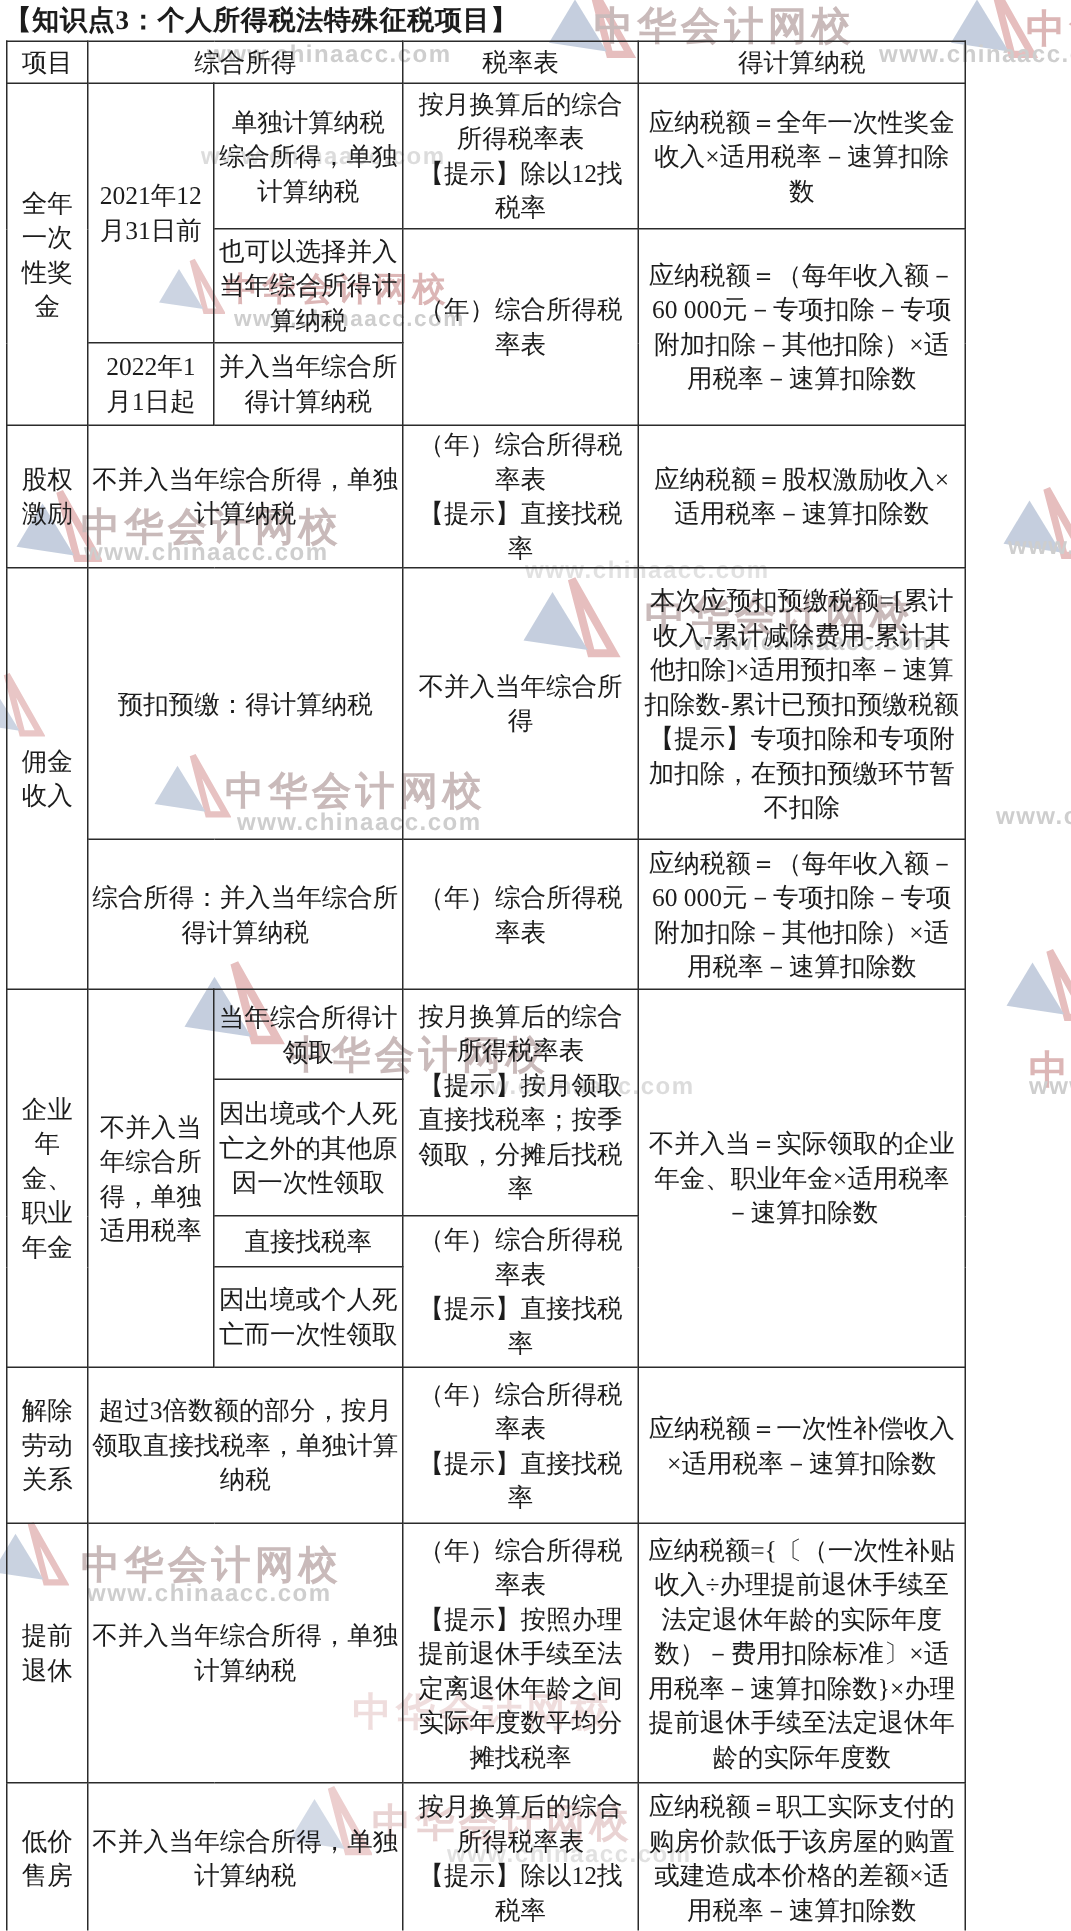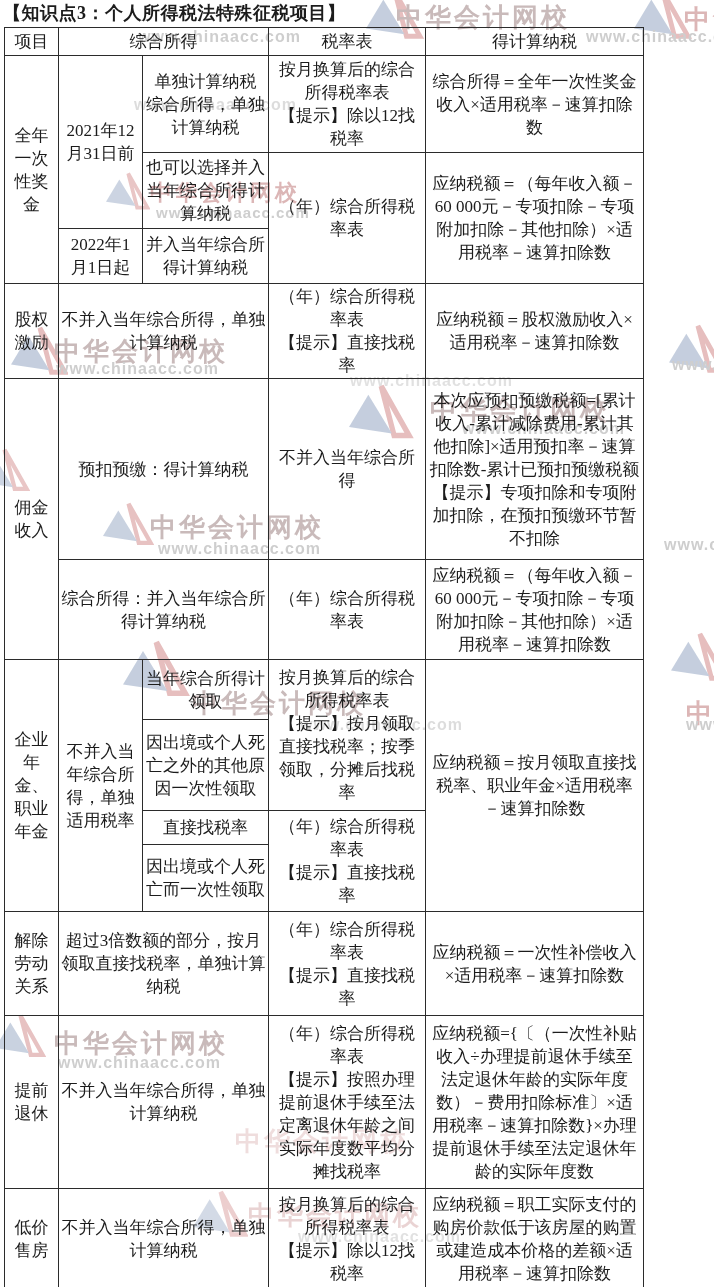--- a/index.html
+++ b/index.html
@@ -169,21 +169,21 @@
 一次
 性奖
 金</td>
       <td rowspan="2">2021年12
 月31日前</td>
       <td>单独计算纳税
 综合所得，单独
 计算纳税</td>
       <td>按月换算后的综合所得税率表
 【提示】除以12找税率</td>
-      <td>综合所得＝全年一次性奖金收入×适用税率－速算扣除数</td>
+      <td>应纳税额＝全年一次性奖金收入×适用税率－速算扣除数</td>
     </tr>
     <tr style="height:76px">
       <td>也可以选择并入
 当年综合所得计
 算纳税</td>
       <td rowspan="2">（年）综合所得税率表</td>
       <td rowspan="2">应纳税额＝（每年收入额－60 000元－专项扣除－专项附加扣除－其他扣除）×适用税率－速算扣除数</td>
     </tr>
     <tr style="height:55px">
       <td>2022年1
@@ -222,21 +222,21 @@
 职业
 年金</td>
       <td rowspan="4">不并入当
 年综合所
 得，单独
 适用税率</td>
       <td>当年综合所得计
 领取</td>
       <td rowspan="2">按月换算后的综合所得税率表
 【提示】按月领取直接找税率；按季领取，分摊后找税率</td>
-      <td rowspan="4">应纳税额＝按月领取直接找税率、职业年金×适用税率－速算扣除数</td>
+      <td rowspan="4">不并入当＝实际领取的企业年金、职业年金×适用税率－速算扣除数</td>
     </tr>
     <tr style="height:91px">
       <td>因出境或个人死
 亡之外的其他原
 因一次性领取</td>
     </tr>
     <tr style="height:34px">
       <td>直接找税率</td>
       <td rowspan="2">（年）综合所得税率表
 【提示】直接找税率</td>

